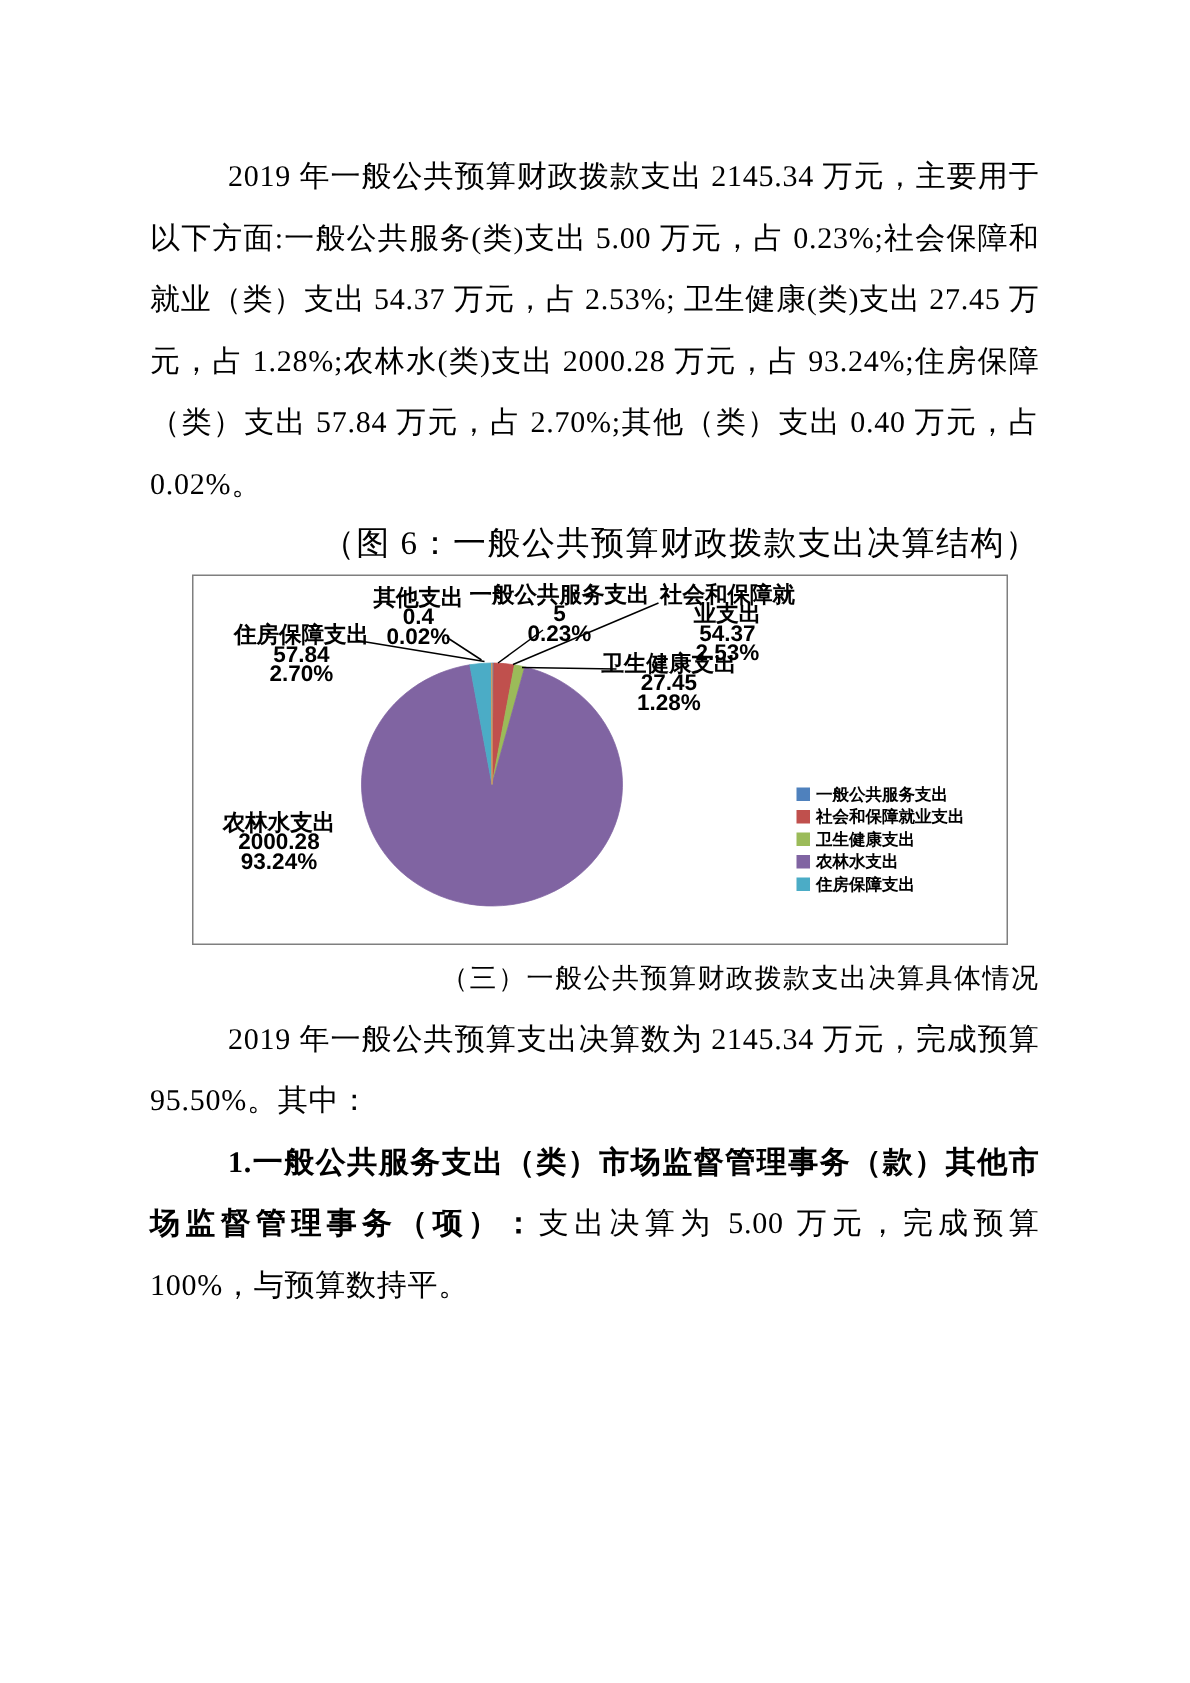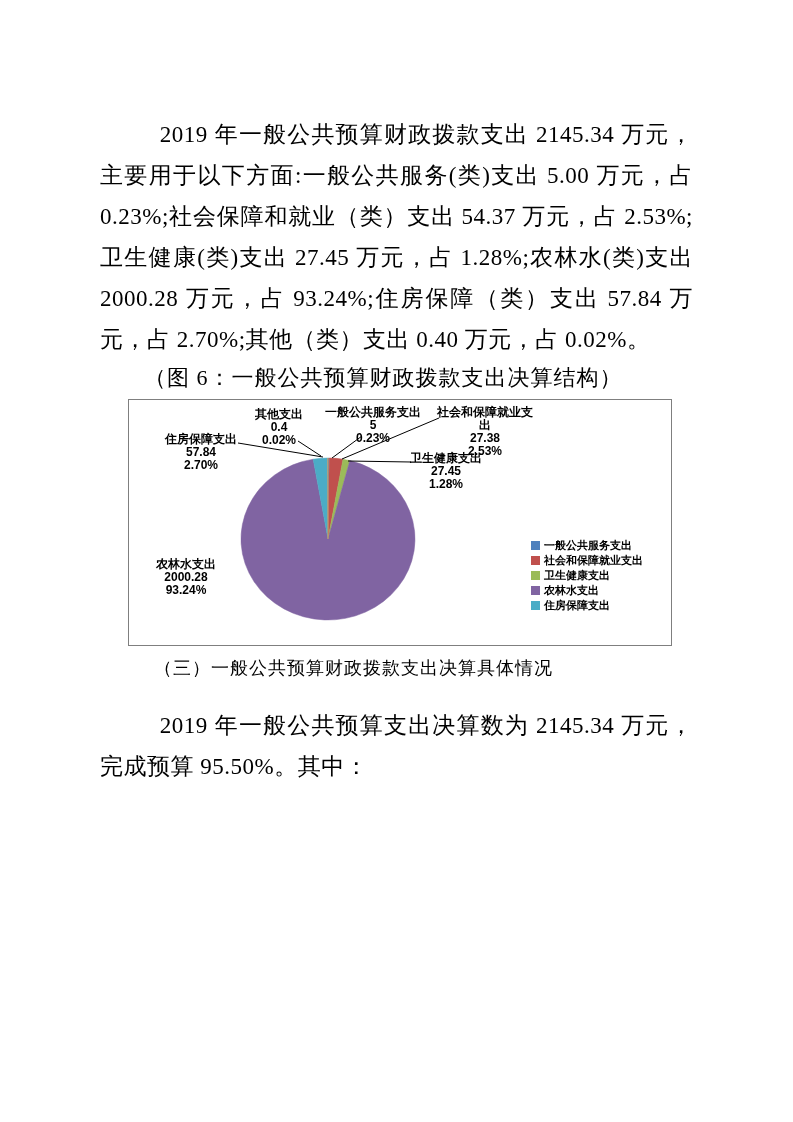--- a/index.html
+++ b/index.html
@@ -9,28 +9,27 @@
     background:#ffffff;
     font-family:"Liberation Serif","DejaVu Serif",serif;
     color:#000;
     overflow:hidden;
   }
   .content{
     position:absolute;
     left:100px;top:98px;
     width:593px;
   }
-  p{margin:0;}
+  p{margin:0;text-align:right;}
   .body-par{
-    font-size:23px;
+    font-size:20px;
     line-height:41px;
     text-align:justify;
     text-indent:2.6em;
     letter-spacing:0.5px;
-    margin-top:16px;
   }
   .bold{font-weight:normal;}
   .lead{font-weight:bold;}
   .fig-caption{
     font-size:22px;
     line-height:27px;
     text-indent:2em;
     margin:4px 0 8px 0;
     letter-spacing:1px;
   }
@@ -46,21 +45,21 @@
     position:relative;
     margin-left:28px;
     width:542px;height:245px;
     border:1px solid #7f7f7f;
     background:#fff;
     font-family:"Liberation Sans","DejaVu Sans",sans-serif;
   }
   .chart-box svg{position:absolute;left:0;top:0;}
   .pie-label{
     position:absolute;
-    font-size:12px;
+    font-size:15px;
     font-weight:bold;
     line-height:13px;
     text-align:center;
     color:#000;
     z-index:2;
   }
   .chart-legend{
     position:absolute;
     left:402px;top:138px;
     z-index:2;
@@ -132,21 +131,21 @@
       </div>
 
       <div class="pie-label" style="left:176px;top:6px;width:136px;">
         <div>一般公共服务支出</div>
         <div>5</div>
         <div>0.23%</div>
       </div>
 
       <div class="pie-label" style="left:305px;top:6px;width:102px;">
         <div>社会和保障就业支出</div>
-        <div>27.38</div>
+        <div>54.37</div>
         <div>2.53%</div>
       </div>
 
       <div class="pie-label" style="left:267px;top:52px;width:100px;">
         <div>卫生健康支出</div>
         <div>27.45</div>
         <div>1.28%</div>
       </div>
 
       <div class="pie-label" style="left:22px;top:33px;width:100px;">
@@ -183,17 +182,18 @@
           <span class="legend-label">住房保障支出</span>
         </div>
       </div>
 
     </div>
 
     <p class="section-heading">（三）一般公共预算财政拨款支出决算具体情况</p>
 
     <p class="body-par bold">2019 年一般公共预算支出决算数为 2145.34 万元，完成预算 95.50%。其中：</p>
 
+    <p class="body-par"><span class="lead">1.一般公共服务支出（类）市场监督管理事务（款）其他市场监督管理事务（项）：</span><span>支出决算为 5.00 万元，完成预算 100%，与预算数持平。</span></p>
 
 
   </div>
 
 </div>
 
 </body></html>

